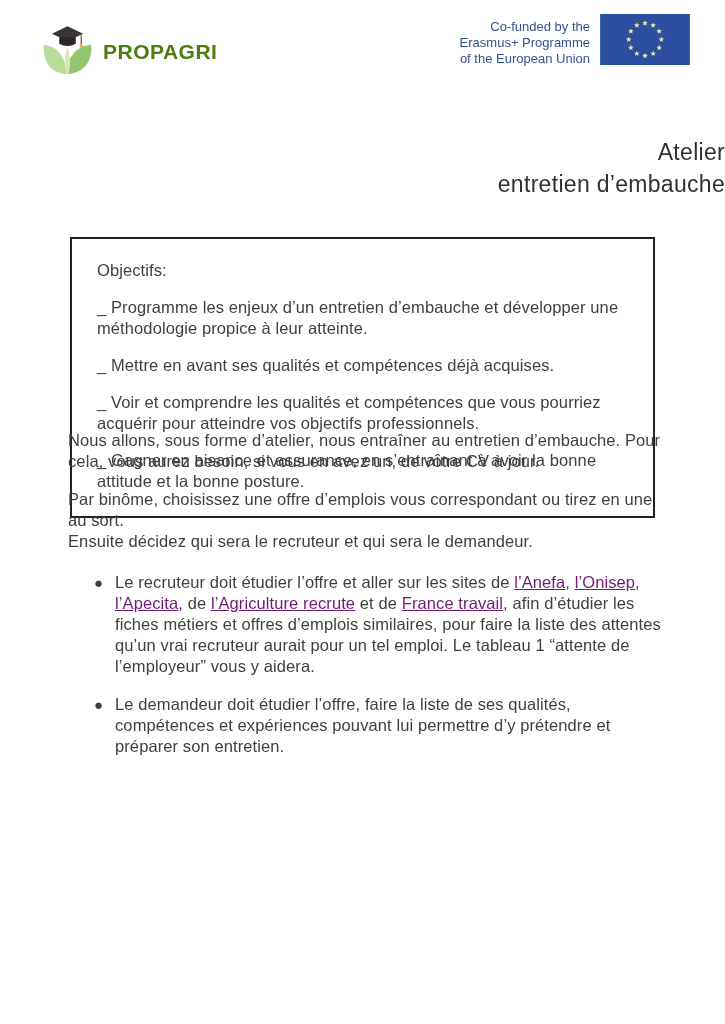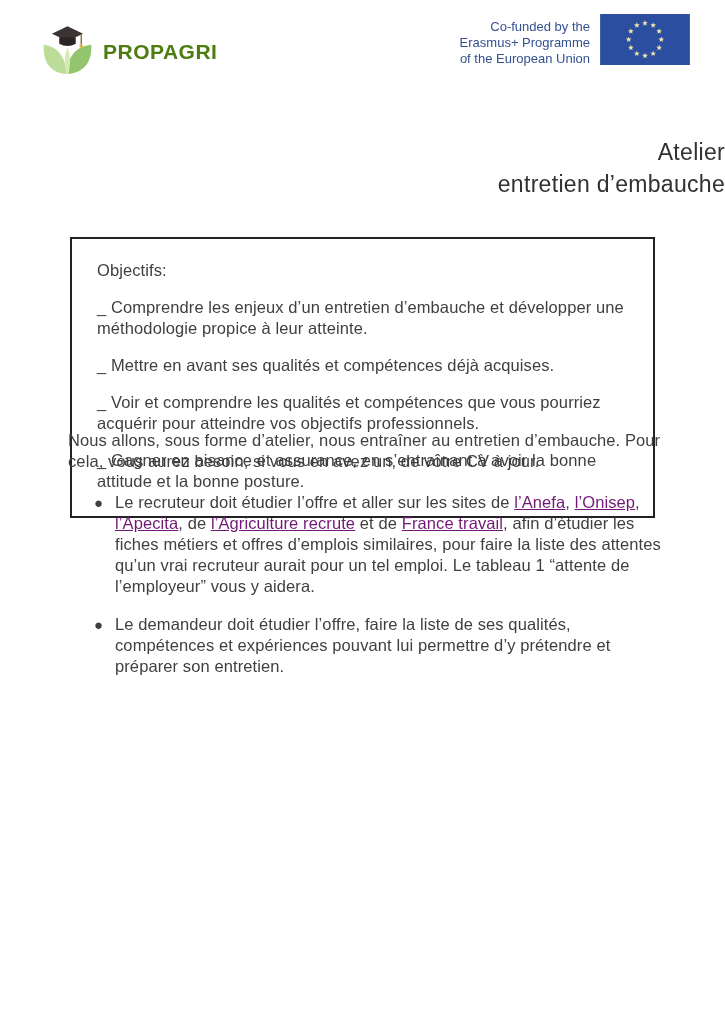--- a/index.html
+++ b/index.html
@@ -83,28 +83,30 @@
     </svg>
   </div>
 
   <div class="title">
     <div>Atelier</div>
     <div>entretien d’embauche</div>
   </div>
 
   <div class="obj-box">
     <div>Objectifs:</div>
-    <div>_ Comprendre les enjeux d’un entretien d’embauche et développer une méthodologie propice à leur atteinte.</div>
+    <div>_ Programme les enjeux d’un entretien d’embauche et développer une méthodologie propice à leur atteinte.</div>
     <div>_ Mettre en avant ses qualités et compétences déjà acquises.</div>
     <div>_ Voir et comprendre les qualités et compétences que vous pourriez acquérir pour atteindre vos objectifs professionnels.</div>
     <div>_ Gagner en aisance et assurance, en s’entraînant à avoir la bonne attitude et la bonne posture.</div>
   </div>
 
   <div class="body">
     <p>Nous allons, sous forme d’atelier, nous entraîner au entretien d’embauche. Pour cela, vous aurez besoin, si vous en avez un, de votre CV à jour.</p>
+    <p>Par binôme, choisissez une offre d’emplois vous correspondant ou tirez en une au sort.
+Ensuite décidez qui sera le recruteur et qui sera le demandeur.</p>
 
     <ul class="bullet-list">
       <li class="bullet-item">
         <span class="bullet-dot">●</span>
         <span><span>Le recruteur doit étudier l’offre et aller sur les sites de </span><a href="#" class="doc-link">l’Anefa</a><span>, </span><a href="#" class="doc-link">l’Onisep</a><span>, </span><a href="#" class="doc-link">l’Apecita</a><span>, de </span><a href="#" class="doc-link">l’Agriculture recrute</a><span> et de </span><a href="#" class="doc-link">France travail</a><span>, afin d’étudier les fiches métiers et offres d’emplois similaires, pour faire la liste des attentes qu’un vrai recruteur aurait pour un tel emploi. Le tableau 1 “attente de l’employeur”  vous y aidera.</span></span>
       </li>
       <li class="bullet-item">
         <span class="bullet-dot">●</span>
         <span><span>Le demandeur doit étudier l’offre, faire la liste de ses qualités, compétences et expériences pouvant lui permettre d’y prétendre et préparer son entretien.</span></span>
       </li>

